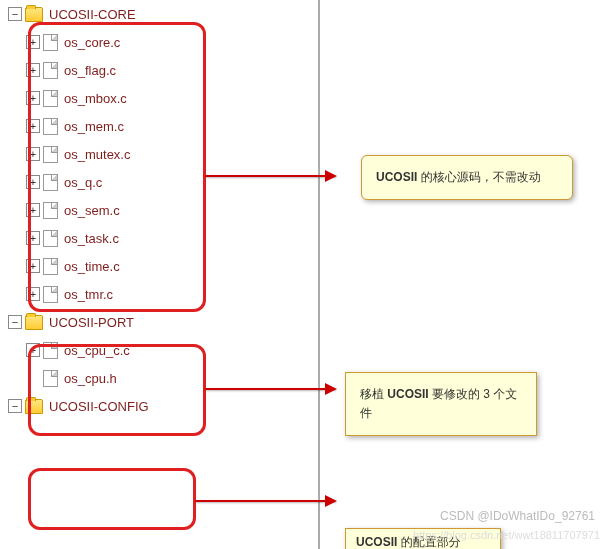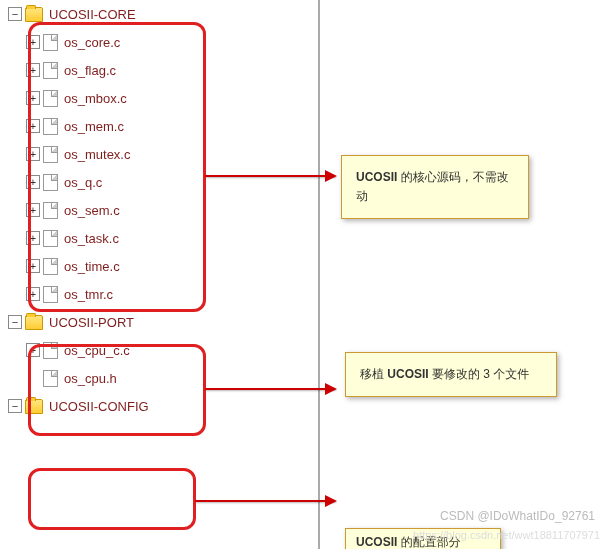--- a/index.html
+++ b/index.html
@@ -118,22 +118,22 @@
     .note-box {
       position: absolute;
       background: #ffffd9;
       border: 1px solid #cc9933;
       box-shadow: 2px 2px 5px rgba(0,0,0,0.3);
       padding: 12px 14px;
       font-size: 12px;
       line-height: 1.6;
       color: #333;
     }
-    .note-core { left: 341px; top: 155px; width: 188px; }
-    .note-port { left: 345px; top: 352px; width: 212px; }
+    .note-core { left: 361px; top: 155px; width: 212px; border-radius: 6px; }
+    .note-port { left: 345px; top: 372px; width: 192px; }
     .note-config { left: 345px; top: 528px; width: 156px; padding: 4px 10px 0 10px; }
     .watermark {
       position: absolute;
       right: 8px;
       bottom: 26px;
       font-size: 12px;
       color: #bbb;
       margin-top: 44px;
     }
     .watermark2 {

